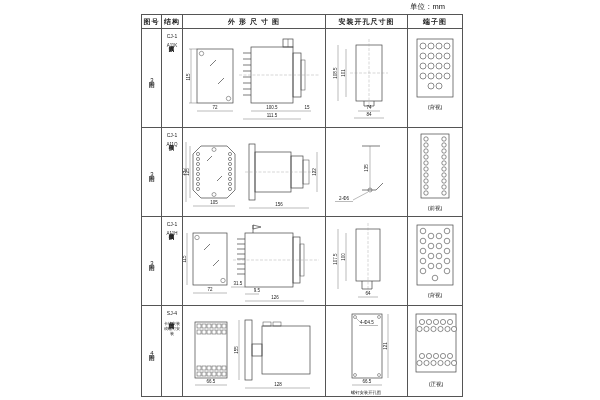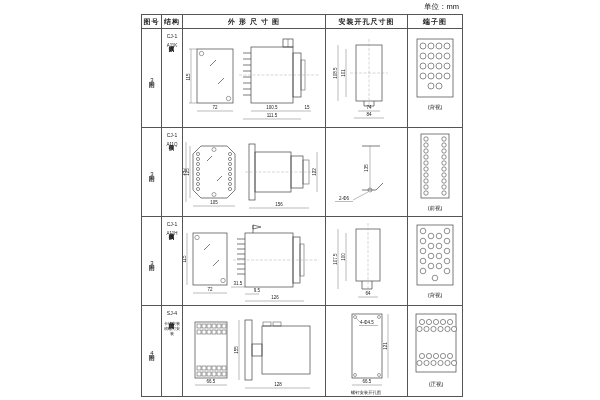--- a/index.html
+++ b/index.html
@@ -1,18 +1,18 @@
 <!DOCTYPE html>
 <html><head>
 <meta charset="utf-8">
 <style>
   html,body{margin:0;padding:0;}
   body{width:600px;height:400px;background:#ffffff;position:relative;overflow:hidden;
        font-family:"Liberation Sans",sans-serif;color:#222;}
-  .unit{position:absolute;top:2px;right:141px;font-size:7.5px;color:#111;}
+  .unit{position:absolute;top:2px;right:155px;font-size:7.5px;color:#111;}
   table{position:absolute;left:141px;top:14px;border-collapse:collapse;table-layout:fixed;}
   td,th{border:1px solid #555;padding:0;vertical-align:middle;overflow:hidden;}
   th{font-size:7px;font-weight:bold;text-align:center;height:13px;letter-spacing:1px;}
   tr.r1>td{height:98px;} tr.r2>td{height:88px;} tr.r3>td{height:88px;} tr.r4>td{height:90px;}
   .figcell{text-align:center;}
   .vtext{writing-mode:vertical-rl;text-orientation:upright;font-size:6px;line-height:1.1;
          display:inline-block;margin:0 auto;}
   .structwrap{display:flex;flex-direction:column;align-items:center;gap:2px;padding-top:4px;height:100%;box-sizing:border-box;}
   .model{font-size:5px;white-space:nowrap;}
   .struct{font-size:5.5px;}

